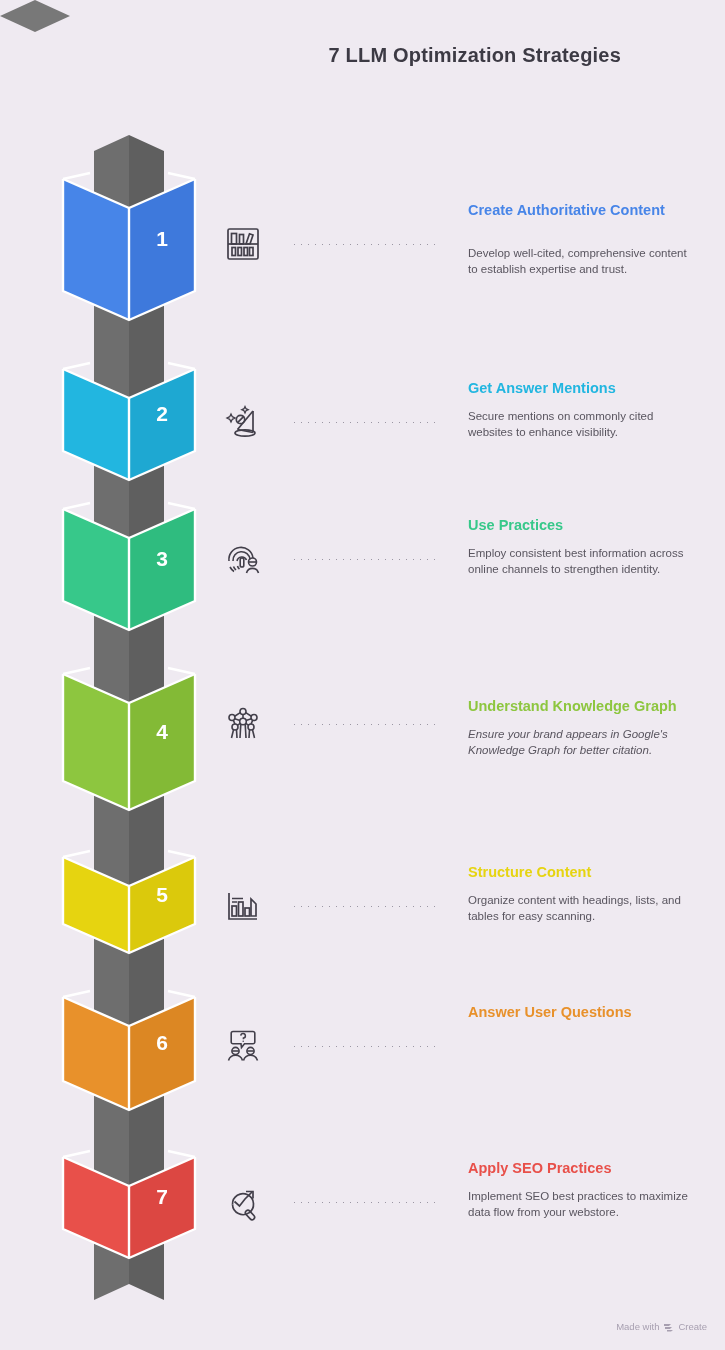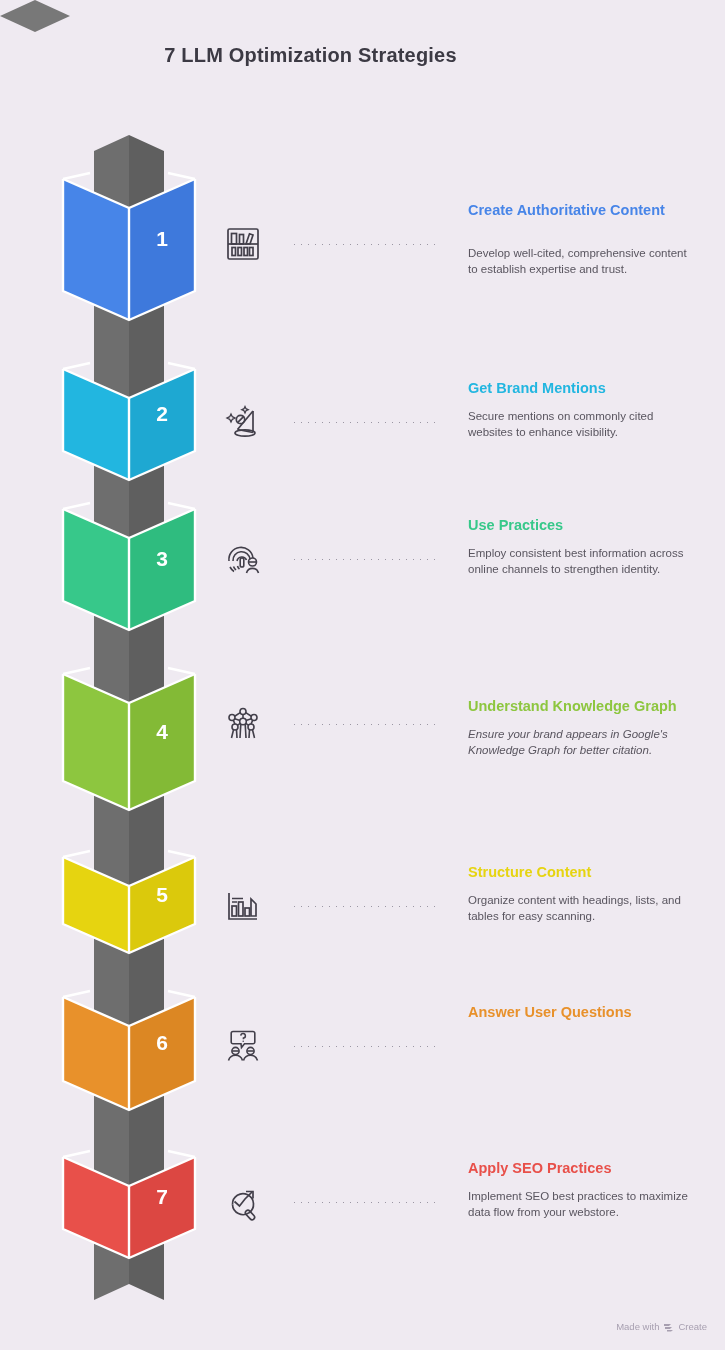--- a/index.html
+++ b/index.html
@@ -12,21 +12,21 @@
     position: relative;
     overflow: hidden;
   }
 
   
   .title {
     position: absolute;
     top: 44px;
     left: 0;
     width: 621px;
-    text-align: center;
+    text-align: right;
     font-size: 20px;
     font-weight: bold;
     color: #3C3A44;
     letter-spacing: 0.2px;
   }
 
   
   #stack {
     position: absolute;
     left: 0;
@@ -258,21 +258,21 @@
       <path d="M30 9 L14.5 27.5"></path>
       <path d="M14.5 27.5 L30 30.5"></path>
       <circle cx="17.5" cy="17.5" r="4.2"></circle>
       <line x1="14.3" y1="20.8" x2="21" y2="14.2"></line>
       <path d="M8 12 l1.3 2.7 L12 16 l-2.7 1.3 L8 20 l-1.3-2.7 L4 16 l2.7-1.3 Z" stroke-width="1.3"></path>
       <path d="M22 4.5 l1 2.2 2.2 1 -2.2 1 -1 2.2 -1-2.2 -2.2-1 2.2-1 Z" stroke-width="1.3"></path>
     </svg>
       </div>
       <div class="dots" style="top:43px;background-image:radial-gradient(#9B96A3 0.9px, transparent 1px);"></div>
       <div class="txt" style="top:0;">
-        <div class="head" style="color:#22B6E0;">Get Brand Mentions</div>
+        <div class="head" style="color:#22B6E0;">Get Answer Mentions</div>
         <div class="desc" style="color:#59555F;">Secure mentions on commonly cited websites to enhance visibility.</div>
       </div>
     </div>
     <div class="row" style="top:515px;">
       <div class="icon-wrap" style="top:16px;">
         <svg width="40" height="40" viewBox="0 0 40 40" fill="none" stroke="#423F4A" stroke-width="1.6">
       <path d="M6 22 a12 12 0 0 1 24 -3"></path>
       <path d="M7 28 a13 13 0 0 0 4 4.5"></path>
       <path d="M10 22 a8.5 8.5 0 0 1 17 -1.5"></path>
       <path d="M10.5 27.5 a9 9 0 0 0 2.5 3.5"></path>

